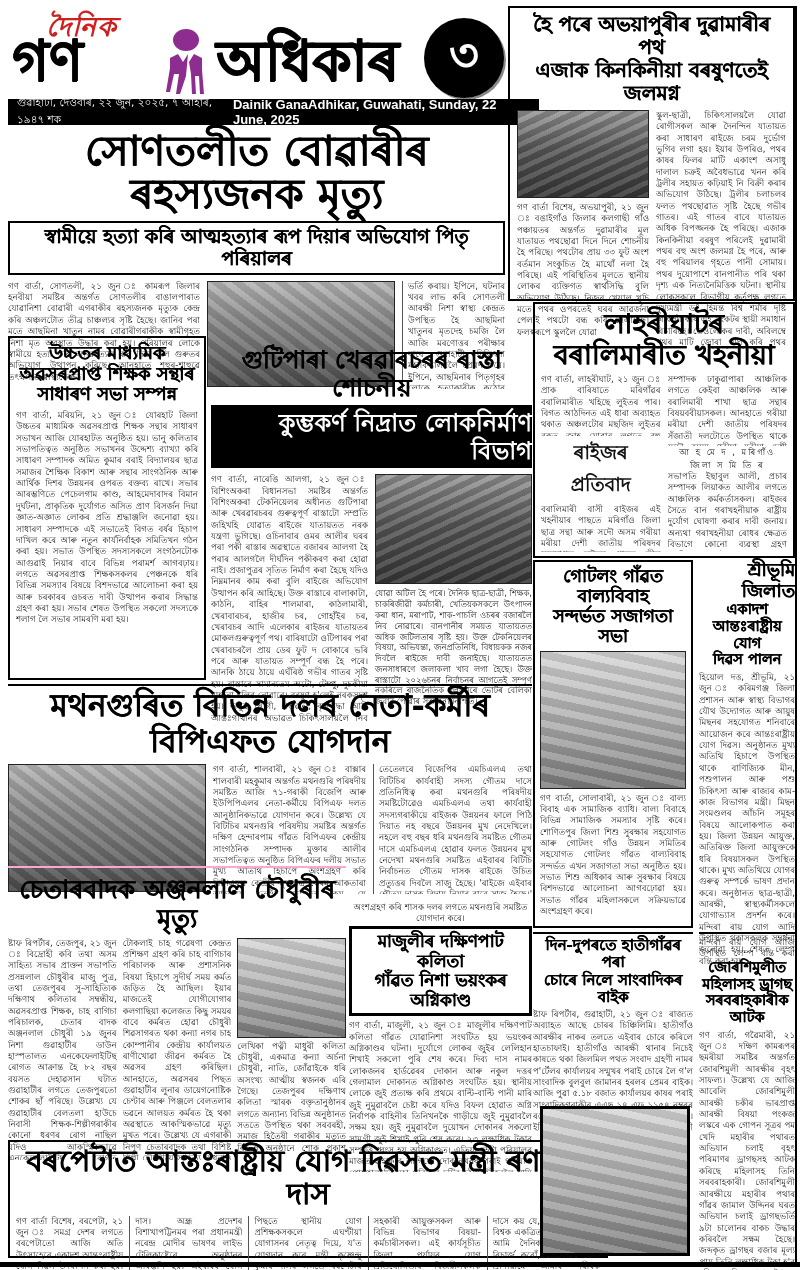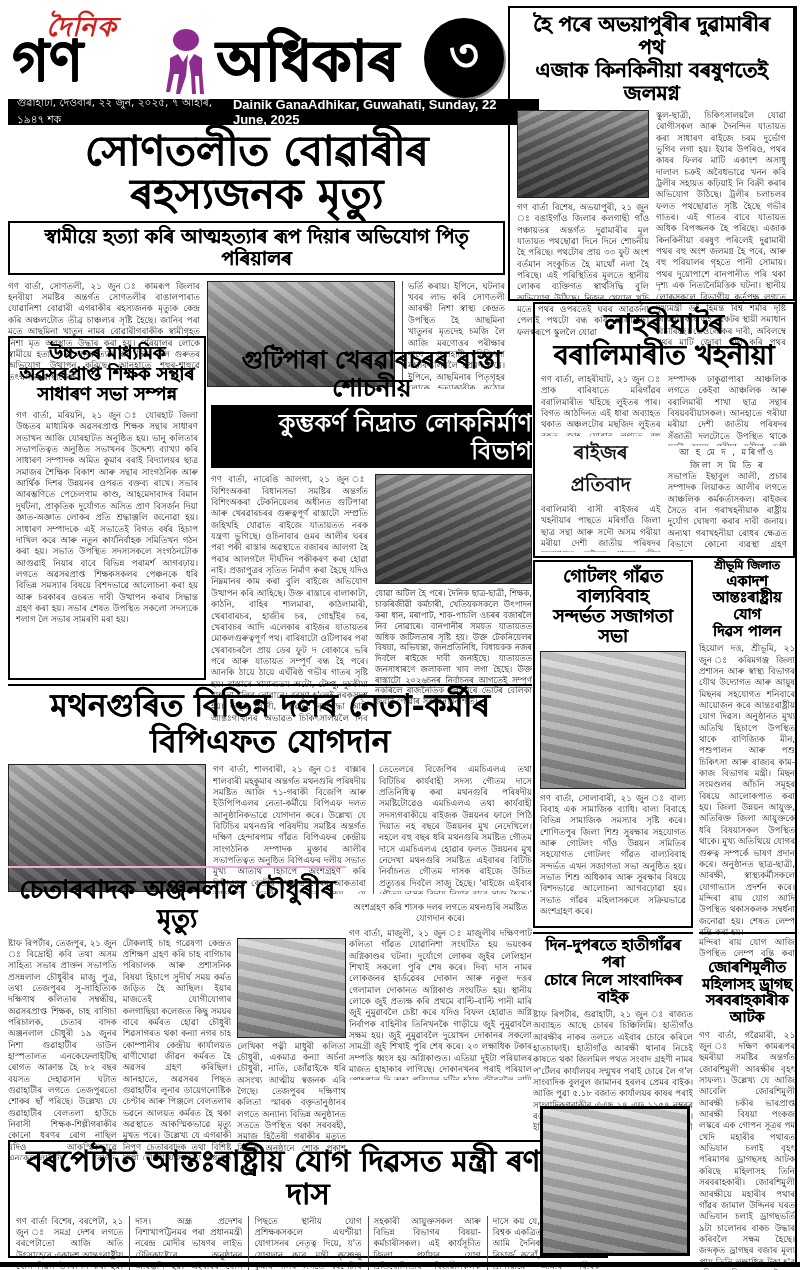--- a/index.html
+++ b/index.html
@@ -126,21 +126,21 @@
   </div>
 
   <div class="abs box" style="left:533px;top:560px;width:160px;height:368px;padding:4px 5px;">
     <div class="hl" style="font-size:17.5px;">গোটলং গাঁৱত বাল্যবিবাহ</div>
     <div class="hl" style="font-size:17.5px;">সন্দৰ্ভত সজাগতা সভা</div>
     <div class="photo light" style="width:100%;height:138px;margin-top:4px;"></div>
     <div class="body-txt" style="margin-top:4px;height:162px;">গণ বাৰ্তা, সোলাবাৰী, ২১ জুন ঃ বাল্য বিবাহ এক সামাজিক ব্যাধি। বাল্য বিবাহে বিভিন্ন সামাজিক সমস্যাৰ সৃষ্টি কৰে। শোণিতপুৰ জিলা শিশু সুৰক্ষাৰ সহযোগত আৰু গোটলং গাঁও উন্নয়ন সমিতিৰ সহযোগত গোটলং গাঁৱত বাল্যবিবাহ সন্দৰ্ভত এখন সজাগতা সভা অনুষ্ঠিত হয়। সভাত শিশু অধিকাৰ আৰু সুৰক্ষাৰ বিষয়ে বিশদভাৱে আলোচনা আগবঢ়োৱা হয়। সভাত গাঁৱৰ মহিলাসকলে সক্ৰিয়ভাৱে অংশগ্ৰহণ কৰে।</div>
   </div>
 
   <div class="abs" style="left:699px;top:560px;width:96px;height:368px;">
-    <div class="hl" style="font-size:11px;">শ্ৰীভূমি জিলাত</div>
+    <div class="hl" style="font-size:18px;text-align:right;">শ্ৰীভূমি জিলাত</div>
     <div class="hl" style="font-size:14.5px;">একাদশ</div>
     <div class="hl" style="font-size:14.5px;">আন্তঃৰাষ্ট্ৰীয় যোগ</div>
     <div class="hl" style="font-size:14.5px;">দিৱস পালন</div>
     <div class="body-txt" style="margin-top:4px;height:292px;">হিয়োল দত্ত, শ্ৰীভূমি, ২১ জুন ঃ কৰিমগঞ্জ জিলা প্ৰশাসন আৰু স্বাস্থ্য বিভাগৰ যৌথ উদ্যোগত আৰু আয়ুষ মিছনৰ সহযোগত শনিবাৰে আয়োজন কৰে আন্তঃৰাষ্ট্ৰীয় যোগ দিৱস। অনুষ্ঠানত মুখ্য অতিথি হিচাপে উপস্থিত থাকে বাণিজ্যিক মীন, পশুপালন আৰু পশু চিকিৎসা আৰু ৰাজ্যৰ কাম-কাজ বিভাগৰ মন্ত্ৰী। মিছন সংমণ্ডলৰ আঁচনি সমূহৰ বিষয়ে আলোকপাত কৰা হয়। জিলা উন্নয়ন আয়ুক্ত, অতিৰিক্ত জিলা আয়ুক্তকে ধৰি বিষয়াসকল উপস্থিত থাকে। মুখ্য অতিথিয়ে যোগৰ গুৰুত্ব সম্পৰ্কে ভাষণ প্ৰদান কৰে। অনুষ্ঠানত ছাত্ৰ-ছাত্ৰী, আৰক্ষী, স্বাস্থ্যকৰ্মীসকলে যোগাভ্যাস প্ৰদৰ্শন কৰে। মন্দিৰা ৰায় যোগ আদি উপস্থিত থকাসকলক সম্বৰ্ধনা জনোৱা হয়। শেষত লেম্প বন্তি কৰা হয়।</div>
   </div>
 
   <div class="abs" style="left:8px;top:684px;width:524px;height:180px;border-top:2px solid #000;padding-top:2px;box-sizing:border-box;">
     <div class="hl" style="font-size:31px;">মথনগুৰিত বিভিন্ন দলৰ নেতা-কৰ্মীৰ বিপিএফত যোগদান</div>
     <div class="cols" style="margin-top:5px;height:130px;">
       <div class="photo" style="flex:none;width:198px;height:128px;"></div>
@@ -156,20 +156,24 @@
       <div class="col body-txt" style="height:222px;">টোকলাই চাহ গৱেষণা কেন্দ্ৰত প্ৰশিক্ষণ গ্ৰহণ কৰি চাহ বাগিচাৰ পৰিচালক আৰু প্ৰশাসনিক বিষয়া হিচাপে সুদীৰ্ঘ সময় কৰ্মত জড়িত হৈ আছিল। ইয়াৰ মাজতেই যোগীযোগাৰ কলগাছিয়া কলেজত কিছু সময়ৰ বাবে কৰ্মৰত হোৱা চৌধুৰী শিৱসাগৰত থকা কন্যা নগৰ চাহ কোম্পানীৰ কেন্দ্ৰীয় কাৰ্যালয়ত ৰাণীখোৱা জীৱন কৰ্মৰত হৈ অৱসৰ গ্ৰহণ কৰিছিল। আনহাতে, অৱসৰৰ পিছত গুৱাহাটীৰ লুনাৰ ডায়েগনোষ্টিক চেণ্টাৰ আৰু পিঞ্জলে বেলতলাৰ ভৱনে আলয়ত কৰ্মৰত হৈ থকা অৱস্থাতে আকস্মিকভাৱে মৃত্যু মুখত পৰে। উল্লেখ্য যে এগৰাকী নিপুণ চেতাৰবাদক তথা বিশিষ্ট শিল্পী চৌধুৰীয়ে সাহিত্য সাধনাও কৰি বিগত সময়ত বিভিন্ন কাকত-আলোচনীত লেখা-মেলা কৰিছিল। চিকিৎসা বিজ্ঞানৰ অধ্যয়নৰত সকলৰ বাবে আৰু মানৱ জাতিৰ কল্যাণৰ বাবে নিজৰ অংগ দান কৰি যোৱা এইগৰাকী সৰবৰহী, সমাজ হিতৈষীয়ে মৃত্যুৰ সময়ত বাৰাখনৰ বিশিষ্ট</div>
       <div class="col" style="overflow:hidden;">
         <div class="photo light" style="width:100%;height:100px;"></div>
         <div class="body-txt" style="margin-top:3px;height:115px;">লেখিকা পত্নী মাধুৰী কলিতা চৌধুৰী, একমাত্ৰ কন্যা অৰ্চনা চৌধুৰী, নাতি, জোঁৱাইকে ধৰি অসংখ্য আত্মীয় স্বজনক এৰি গৈছে। তেজপুৰৰ দক্ষিণাথ কলিতা স্মাৰক বক্তৃতানুষ্ঠানৰ লগতে অন্যান্য বিভিন্ন অনুষ্ঠানত সততে উপস্থিত থকা সৰবৰহী, সমাজ হিতৈষী গৰাকীৰ মৃত্যুত বিভিন্ন অনুষ্ঠানে শোক প্ৰকাশ কৰিছে।</div>
       </div>
     </div>
   </div>
 
   <div class="abs" style="left:349px;top:902px;width:183px;height:238px;">
     <div class="body-txt" style="height:22px;text-align:center;">অংশগ্ৰহণ কৰি শাসক দলৰ লগতে মথনগুৰি সমষ্টিত যোগদান কৰে।</div>
+    <div class="box3" style="padding:3px 2px;margin-top:2px;">
+      <div class="hl" style="font-size:17px;">মাজুলীৰ দক্ষিণপাট কলিতা</div>
+      <div class="hl" style="font-size:17px;">গাঁৱত নিশা ভয়ংকৰ অগ্নিকাণ্ড</div>
+    </div>
     <div class="body-txt" style="margin-top:4px;height:152px;">গণ বাৰ্তা, মাজুলী, ২১ জুন ঃ মাজুলীৰ দক্ষিণপাট কলিতা গাঁৱত যোৱানিশা সংঘটিত হয় ভয়ংকৰ অগ্নিকাণ্ডৰ ঘটনা। দুৰ্যোগে লোকৰ জুইৰ লেলিহান শিখাই সকলো পুৰি শেষ কৰে। দিব্য দাস নামৰ লোকজনৰ হাৰ্ডৱেৰৰ দোকান আৰু নকুল দত্তৰ গেলামাল দোকানত অগ্নিকাণ্ড সংঘটিত হয়। স্থানীয় লোকে জুই প্ৰত্যক্ষ কৰি প্ৰথমে বাল্টি-বাল্টি পানী মাৰি জুই নুমুৱাবলৈ চেষ্টা কৰে যদিও বিফল হোৱাত অগ্নি নিৰ্বাপক বাহিনীৰ তিনিখনকৈ গাড়ীয়ে জুই নুমুৱাবলৈ সক্ষম হয়। জুই নুমুৱাবলৈ দুয়োখন দোকানৰ সকলো সামগ্ৰী জুই শিখাই পুৰি শেষ কৰে। ২৩ লক্ষাধিক টকাৰ সম্পত্তি ধ্বংস হয় অগ্নিকাণ্ডত। এতিয়া দুইটা পৰিয়ালৰ মাজত হাহাকাৰ লাগিছে। দোকানখনৰ পৰাই পৰিয়াল পোহপাল দি অহা পৰিয়াল দুটিৰ হঠাৎ জীৱনলৈ নামি অহা এই ক'লা আমনিশাই দিগ্বিদিক হেৰুৱাই পেলাইছে।</div>
   </div>
 
   <div class="abs" style="left:533px;top:932px;width:160px;height:172px;border-top:2px solid #000;padding-top:3px;box-sizing:border-box;">
     <div class="hl" style="font-size:15px;">দিন-দুপৰতে হাতীগাঁৱৰ পৰা</div>
     <div class="hl" style="font-size:15px;">চোৰে নিলে সাংবাদিকৰ বাইক</div>
     <div class="body-txt" style="margin-top:3px;height:124px;">ষ্টাফ ৰিপৰ্টাৰ, গুৱাহাটী, ২১ জুন ঃ ৰাজ্যত অব্যাহত আছে চোৰৰ চিঞ্চিলিমি। হাতীগাঁও আৰক্ষীৰ নাকৰ তলতে এইবাৰ চোৰে কৰিলে হাতচাফাই। হাতীগাঁও আৰক্ষী থানাৰ নিচেই কাষতে থকা জিলমিল পথত সংবাদ গ্ৰহণী নামৰ প'ৰ্টেলৰ কাৰ্যালয়ৰ সন্মুখৰ পৰাই চোৰে লৈ গ'ল সাংবাদিক বুলবুল জামানৰ হৰলৰ প্ৰেমৰ বাইক। আজি পুৱা ৫.১৮ বজাত কাৰ্যালয়ৰ কাষৰ পৰাই সাংবাদিকগৰাকীৰ এএছ ১৪ এফ ১১৫৪ নম্বৰৰ ৰঙা ৰঙৰ প্ৰেমৰ বাইকখন চোৰে লৈ উধাও হয়। ইতিমধ্যে সমগ্ৰ চুৰিৰ ঘটনা চি চি টিভিত বন্দী হৈছে। এই চুৰি সন্দৰ্ভত সাংবাদিকগৰাকীয়ে হাতীগাঁও আৰক্ষী থানাত এজাহাৰ দাখিল কৰিছে।</div>
   </div>
 
   <div class="abs photo light" style="left:540px;top:1106px;width:150px;height:150px;border:3px solid #000;z-index:5;"></div>

